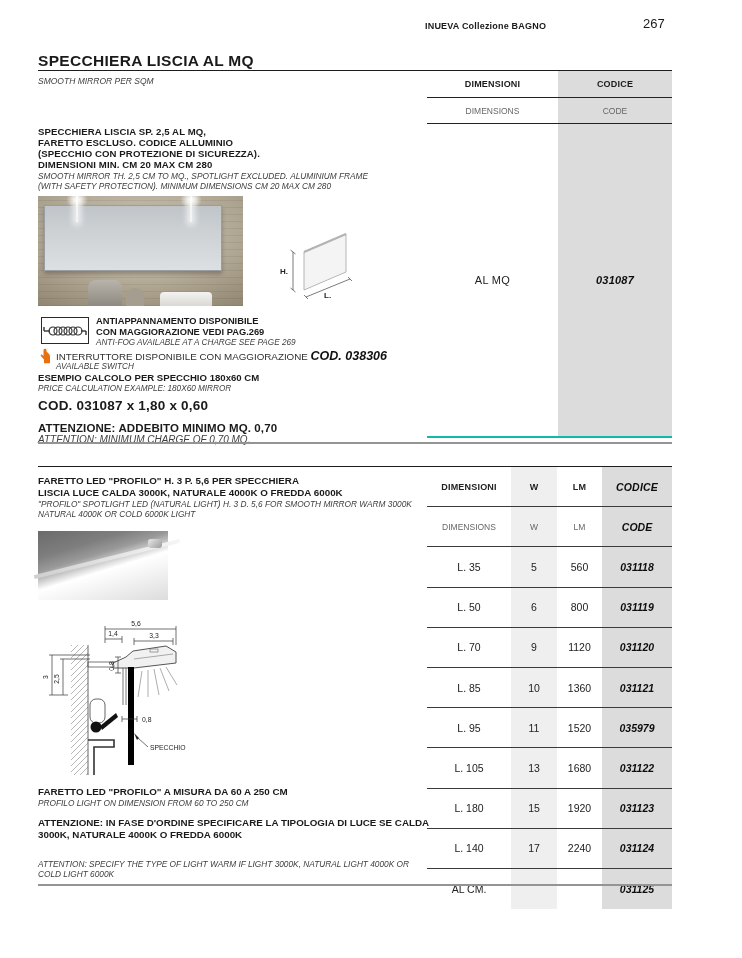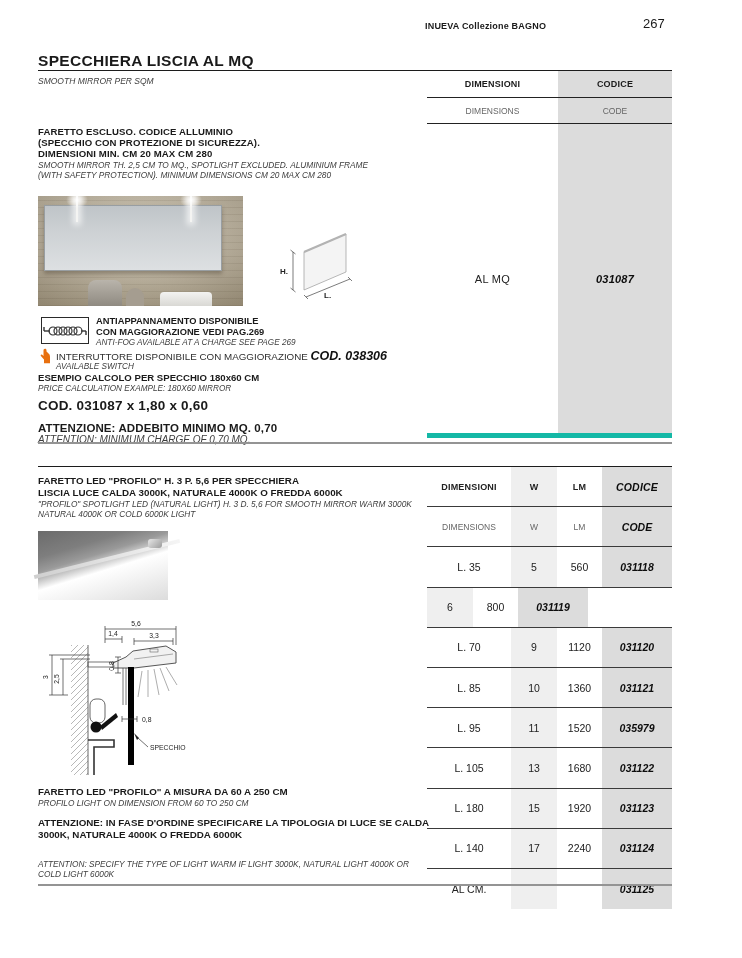--- a/index.html
+++ b/index.html
@@ -66,21 +66,21 @@
   .tbl { position:absolute; left:427px; width:245px; display:flex; flex-direction:column; }
   .trow { display:flex; width:100%; }
   .tcell { display:flex; align-items:center; justify-content:center; }
   .hd1 { font-size:9px; font-weight:bold; letter-spacing:.2px; }
   .hd2 { font-size:8.5px; color:#666; }
   
   .t1 .c-dim { width:131px; }
   .t1 .c-code { width:114px; background:#dcdcdc; }
   .t1 .trow-h1 { height:27px; border-bottom:1px solid #222; }
   .t1 .trow-h2 { height:26px; border-bottom:1px solid #222; }
-  .t1 .trow-body { height:314px; border-bottom:5px solid #14b8a6; }
+  .t1 .trow-body { height:314px; border-bottom:2px solid #14b8a6; }
   .t1 .dimtext { font-size:11px; color:#222; letter-spacing:.3px; }
   .codetext { font-size:11px; font-weight:bold; font-style:italic; color:#0d0d0d; letter-spacing:.2px; }
   
   .t2 .c-dim { width:84px; }
   .t2 .c-w { width:46px; background:#efefef; }
   .t2 .c-lm { width:45px; }
   .t2 .c-code { width:70px; background:#dcdcdc; }
   .t2 .trow-h1 { height:28px; border-bottom:1px solid #222; }
   .t2 .trow-h2 { height:28px; border-bottom:1px solid #222; }
   .t2 .trow { height:40.2px; border-bottom:1px solid #3a3a3a; font-size:10.5px; color:#222; }
@@ -109,20 +109,21 @@
 <body>
 
 <div class="abs brand">INUEVA Collezione BAGNO</div>
 <div class="abs pagenum">267</div>
 
 <div class="abs s1-title">SPECCHIERA LISCIA AL MQ</div>
 <div class="abs rule" style="top:70px"></div>
 <div class="abs sub" style="left:38px; top:76px">SMOOTH MIRROR PER SQM</div>
 
 <div class="abs" style="left:38px; top:126px; width:400px">
+  <div class="desc-it">SPECCHIERA LISCIA SP. 2,5 AL MQ,</div>
   <div class="desc-it">FARETTO ESCLUSO. CODICE ALLUMINIO</div>
   <div class="desc-it">(SPECCHIO CON PROTEZIONE DI SICUREZZA).</div>
   <div class="desc-it">DIMENSIONI MIN. CM 20 MAX CM 280</div>
   <div class="desc-en">SMOOTH MIRROR TH. 2,5 CM TO MQ., SPOTLIGHT EXCLUDED. ALUMINIUM FRAME</div>
   <div class="desc-en" style="margin-top:0">(WITH SAFETY PROTECTION). MINIMUM DIMENSIONS CM 20 MAX CM 280</div>
 </div>
 
 <div class="abs photo1">
   <div class="mirror"></div>
   <div class="stem" style="left:38px"></div>
@@ -306,20 +307,21 @@
     <div class="tcell c-code hd2">CODE</div>
   </div>
   <div>
       <div class="trow">
         <div class="tcell c-dim">L. 35</div>
         <div class="tcell c-w">5</div>
         <div class="tcell c-lm">560</div>
         <div class="tcell c-code">031118</div>
       </div>
       <div class="trow">
+        <div class="tcell c-dim">L. 50</div>
         <div class="tcell c-w">6</div>
         <div class="tcell c-lm">800</div>
         <div class="tcell c-code">031119</div>
       </div>
       <div class="trow">
         <div class="tcell c-dim">L. 70</div>
         <div class="tcell c-w">9</div>
         <div class="tcell c-lm">1120</div>
         <div class="tcell c-code">031120</div>
       </div>

